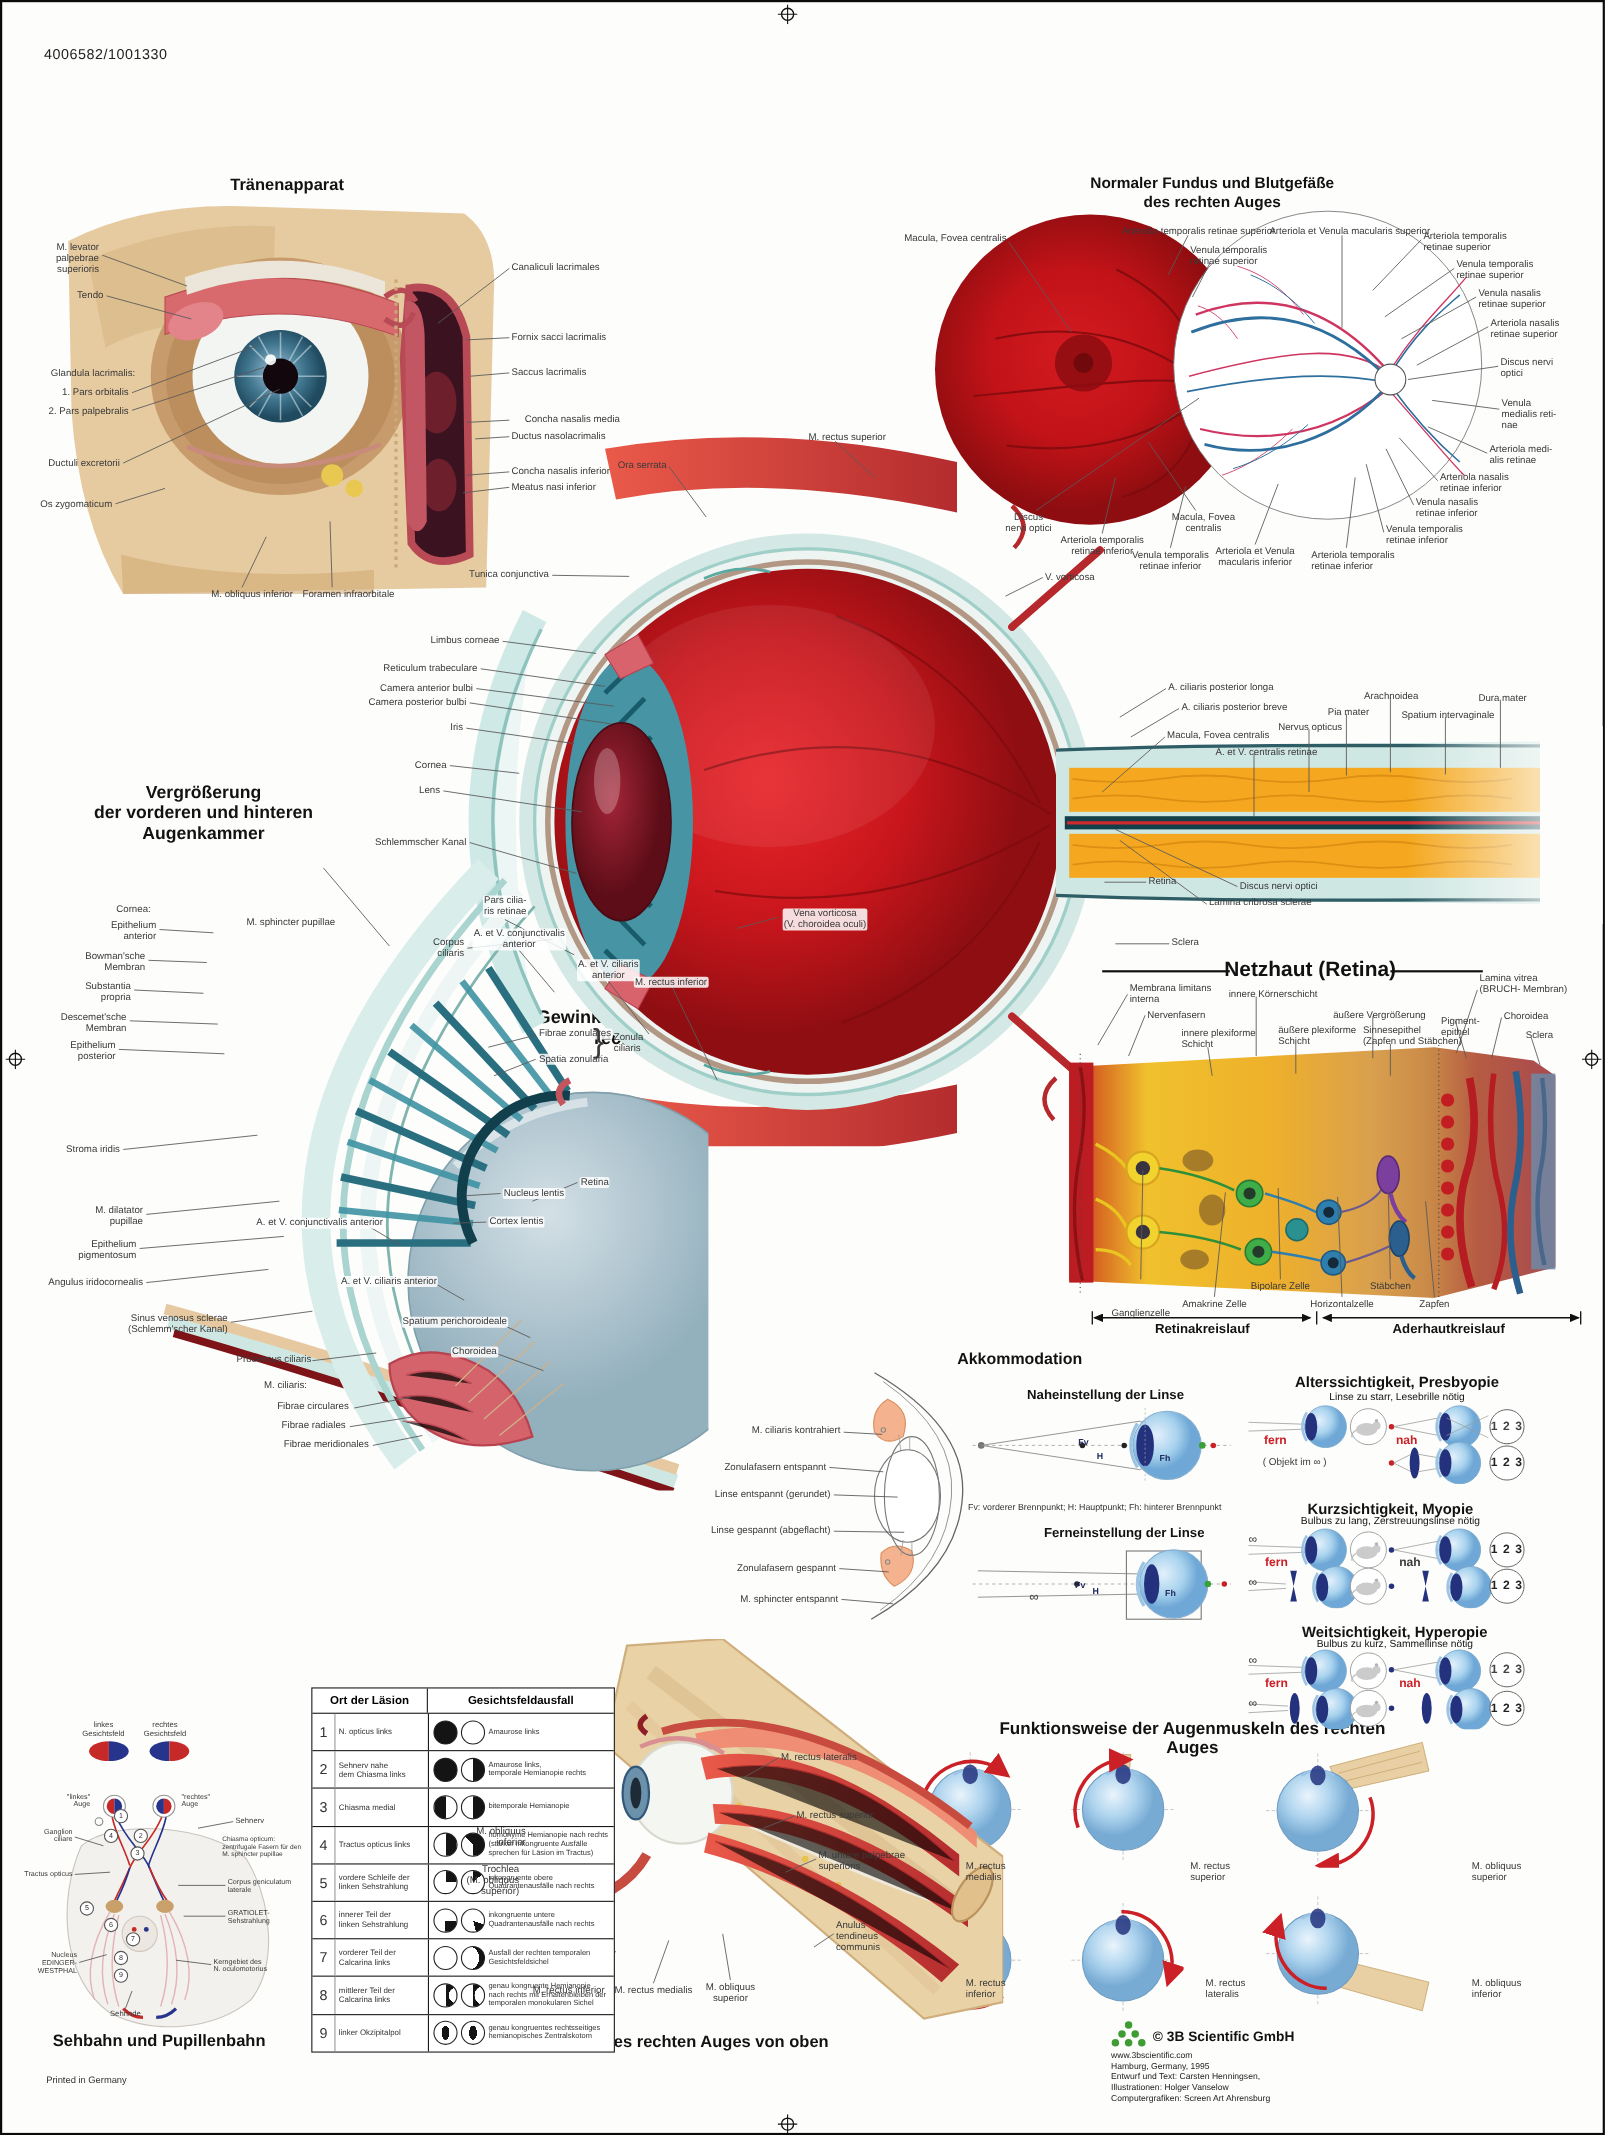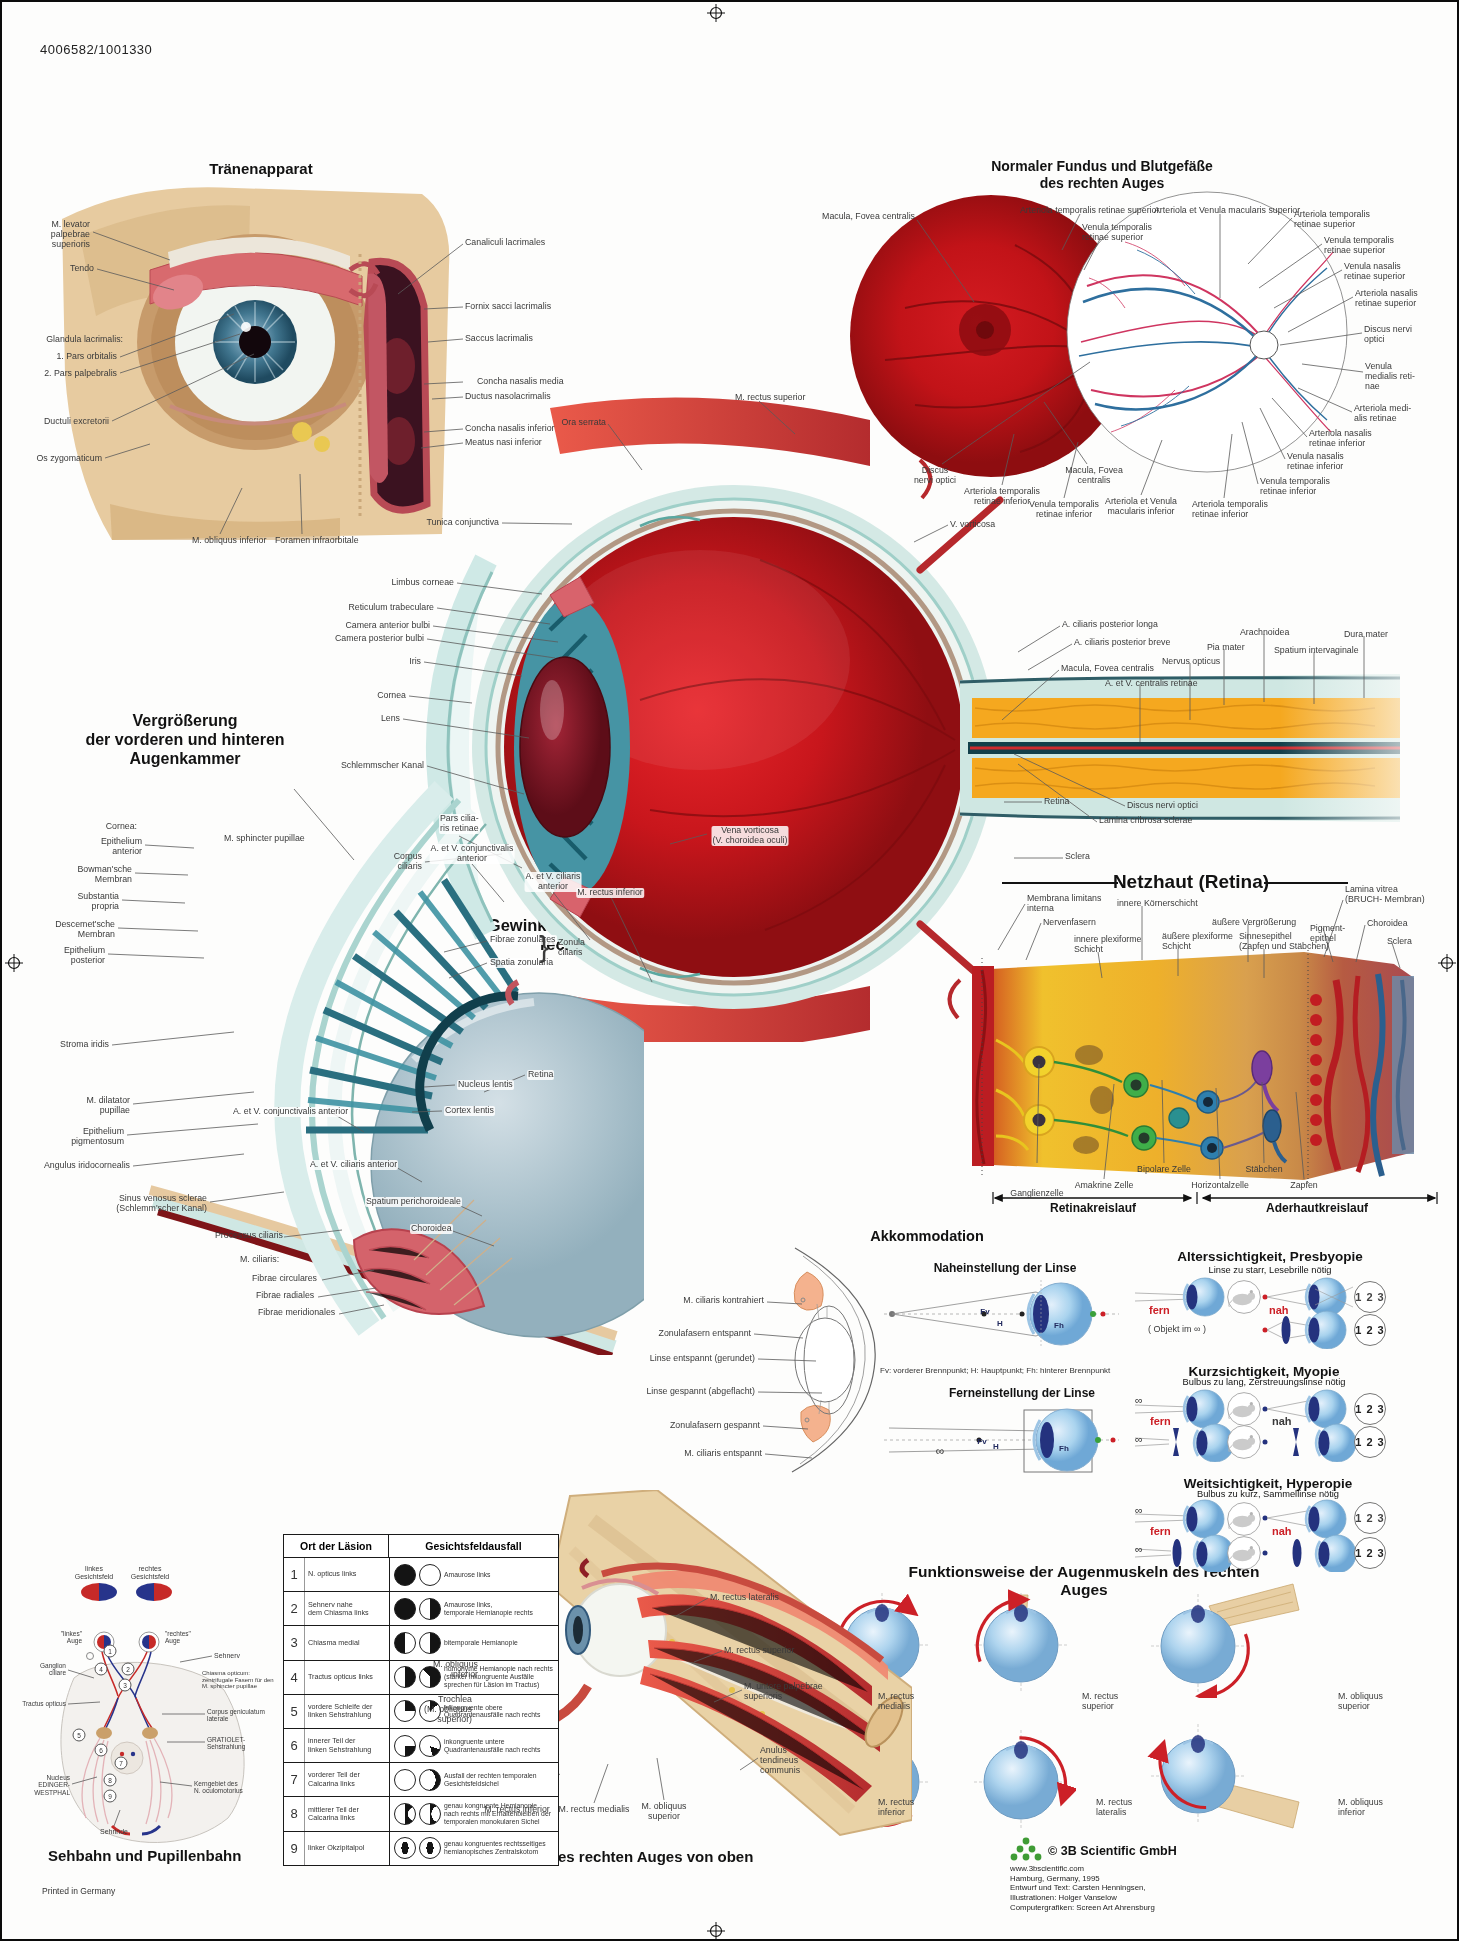--- a/index.html
+++ b/index.html
@@ -1056,21 +1056,21 @@
       <span class="lbl a-c" style="left: 1102px; top: 1179px;">Amakrine Zelle</span>
       <span class="lbl a-c" style="left: 1162px; top: 1163px;">Bipolare Zelle</span>
       <span class="lbl a-c" style="left: 1218px; top: 1179px;">Horizontalzelle</span>
       <span class="lbl a-c" style="left: 1262px; top: 1163px;">Stäbchen</span>
       <span class="lbl a-c" style="left: 1302px; top: 1179px;">Zapfen</span>
       <span class="lbl a-r" style="left: 762px; top: 1294px;">M. ciliaris kontrahiert</span>
       <span class="lbl a-r" style="left: 749px; top: 1327px;">Zonulafasern entspannt</span>
       <span class="lbl a-r" style="left: 753px; top: 1352px;">Linse entspannt (gerundet)</span>
       <span class="lbl a-r" style="left: 753px; top: 1385px;">Linse gespannt (abgeflacht)</span>
       <span class="lbl a-r" style="left: 758px; top: 1419px;">Zonulafasern gespannt</span>
-      <span class="lbl a-r" style="left: 760px; top: 1447px;">M. ciliaris entspannt</span>
+      <span class="lbl a-r" style="left: 760px; top: 1447px;">M. sphincter entspannt</span>
       <span class="lbl a-c bb" style="left: 983px; top: 1306px; font-size: 8px; color: rgb(33, 41, 94);">Fv</span>
       <span class="lbl a-c bb" style="left: 998px; top: 1318px; font-size: 8px; color: rgb(33, 41, 94);">H</span>
       <span class="lbl a-c bb" style="left: 1057px; top: 1320px; font-size: 8px; color: rgb(33, 41, 94);">Fh</span>
       <span class="lbl a-c bb" style="left: 980px; top: 1436px; font-size: 8px; color: rgb(33, 41, 94);">Fv</span>
       <span class="lbl a-c bb" style="left: 994px; top: 1441px; font-size: 8px; color: rgb(33, 41, 94);">H</span>
       <span class="lbl a-c bb" style="left: 1062px; top: 1443px; font-size: 8px; color: rgb(33, 41, 94);">Fh</span>
       <span class="lbl a-c" style="left: 938px; top: 1443px; font-size: 12px;">∞</span>
       <span class="lbl a-l bb" style="left: 1147px; top: 1302px; font-size: 11px; color: rgb(204, 32, 39);">fern</span>
       <span class="lbl a-l bb" style="left: 1267px; top: 1302px; font-size: 11px; color: rgb(204, 32, 39);">nah</span>
       <span class="lbl a-l" style="left: 1146px; top: 1322px; font-size: 9px;">( Objekt im ∞ )</span>

